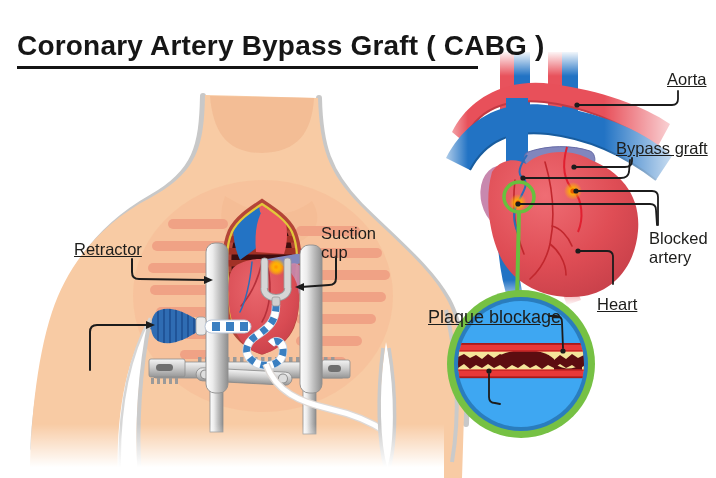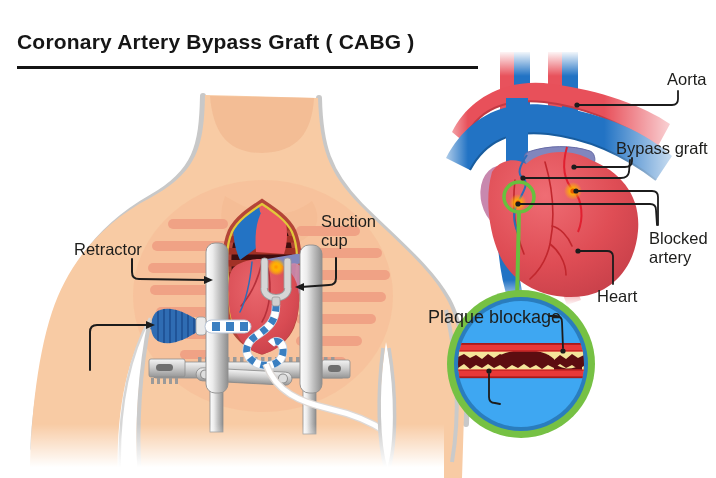--- a/index.html
+++ b/index.html
@@ -1,22 +1,22 @@
 <!DOCTYPE html>
 <html><head>
 <meta charset="utf-8">
 <style>
   html,body{margin:0;padding:0;background:#fff;}
   .stage{position:relative;width:716px;height:478px;background:#ffffff;overflow:hidden;
          font-family:"Liberation Sans",sans-serif;}
   .art{position:absolute;left:0;top:0;}
   .lbl{position:absolute;color:#1d1d1b;font-size:16.5px;line-height:1.16;}
   .lbl.small{font-size:18px;}
-  .nowrap{white-space:nowrap;}
-  .title{position:absolute;left:17px;top:30px;font-size:21px;font-weight:600;
+  .nowrap{white-space:nowrap;text-decoration:underline;}
+  .title{position:absolute;left:17px;top:30px;font-size:28px;font-weight:600;
          color:#161616;letter-spacing:.2px;white-space:nowrap;}
   .title-underline{position:absolute;left:17px;top:66px;width:461px;height:3px;background:#141414;}
 </style>
 </head>
 <body>
 
 <div class="stage">
 
 <svg class="art" width="716" height="478" viewBox="0 0 716 478">
   <defs>
@@ -345,20 +345,20 @@
 
     <path d="M489,374 L489,397 Q489,403 495,403 L500,404" stroke-width="1.8"></path>
     <circle cx="489" cy="371" r="2.6" fill="#1c1c1c" stroke="none"></circle>
   </g>
 </svg>
 
 <div class="title">Coronary Artery Bypass Graft ( CABG )</div>
 <div class="title-underline"></div>
 
 <div class="lbl nowrap" style="left:74px;top:240px;">Retractor</div>
-<div class="lbl" style="left:321px;top:212px;width:72px;">Suction cup</div>
+<div class="lbl" style="left:321px;top:224px;width:72px;">Suction cup</div>
 <div class="lbl nowrap" style="left:667px;top:70px;">Aorta</div>
 <div class="lbl nowrap" style="left:616px;top:139px;">Bypass graft</div>
 <div class="lbl" style="left:649px;top:229px;width:76px;">Blocked artery</div>
-<div class="lbl nowrap" style="left:597px;top:287px;">Heart</div>
+<div class="lbl nowrap" style="left:597px;top:295px;">Heart</div>
 <div class="lbl small nowrap" style="left:428px;top:307px;">Plaque blockage</div>
 
 </div>
 
 </body></html>

